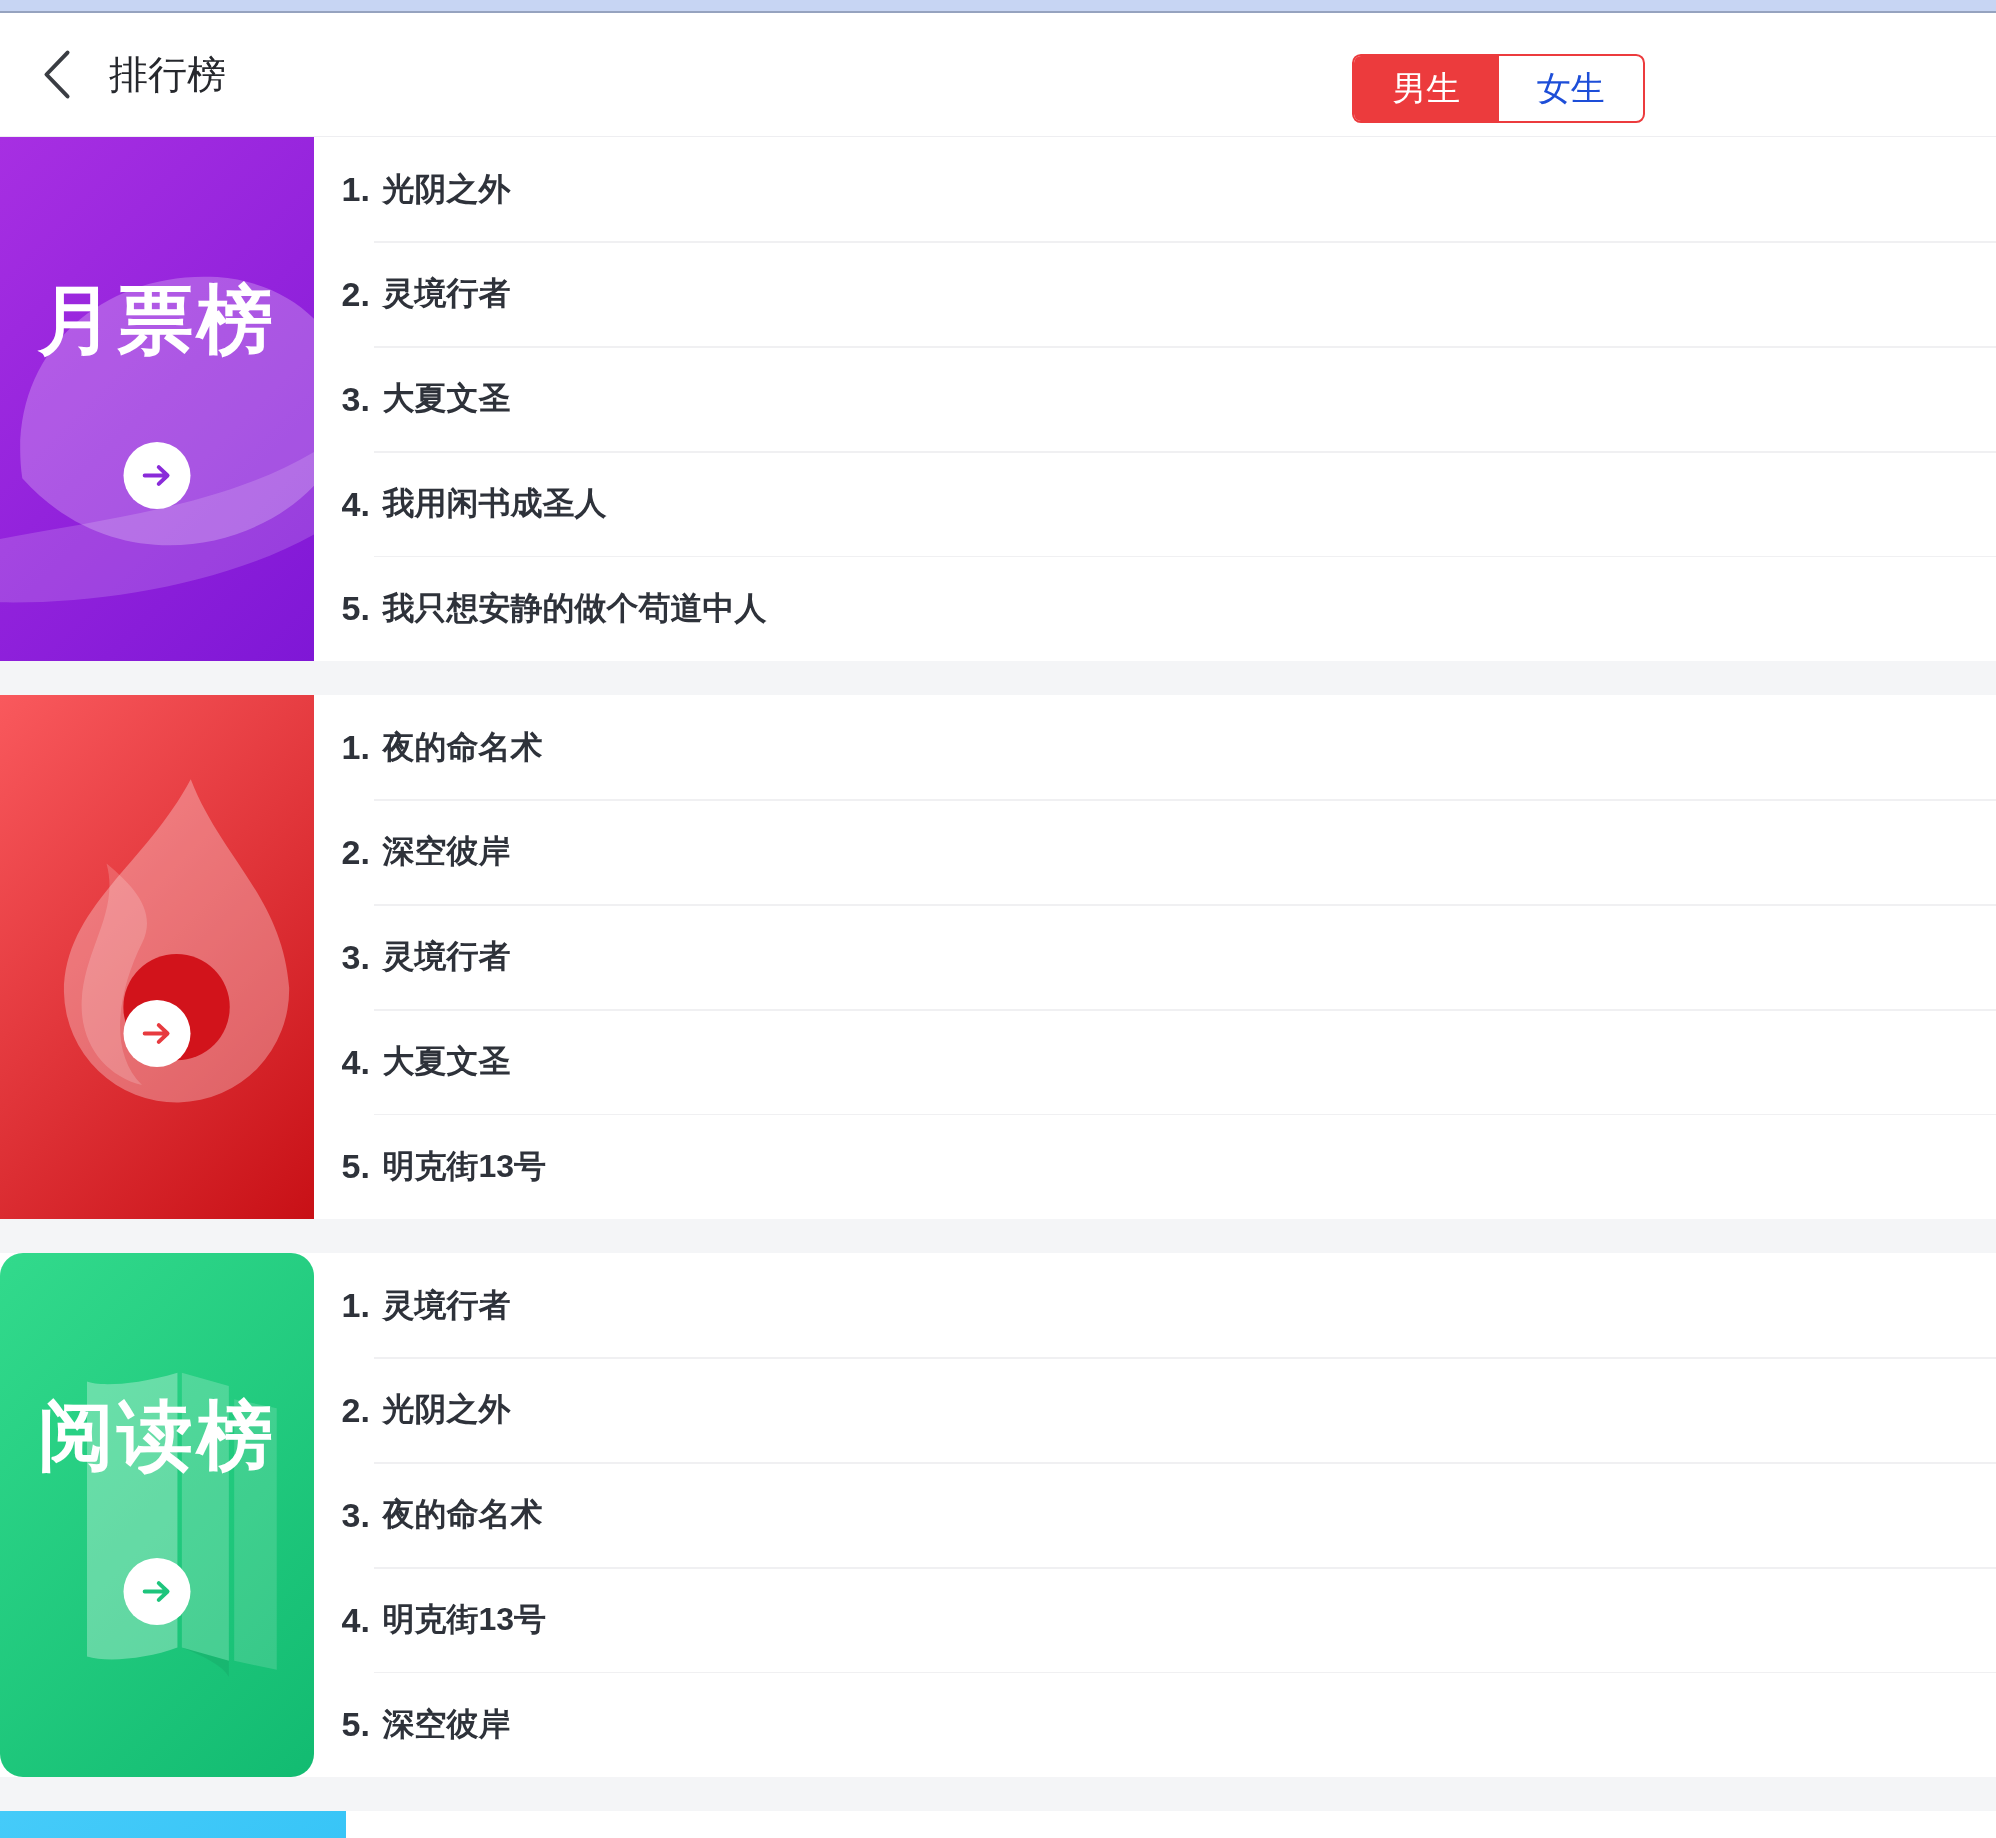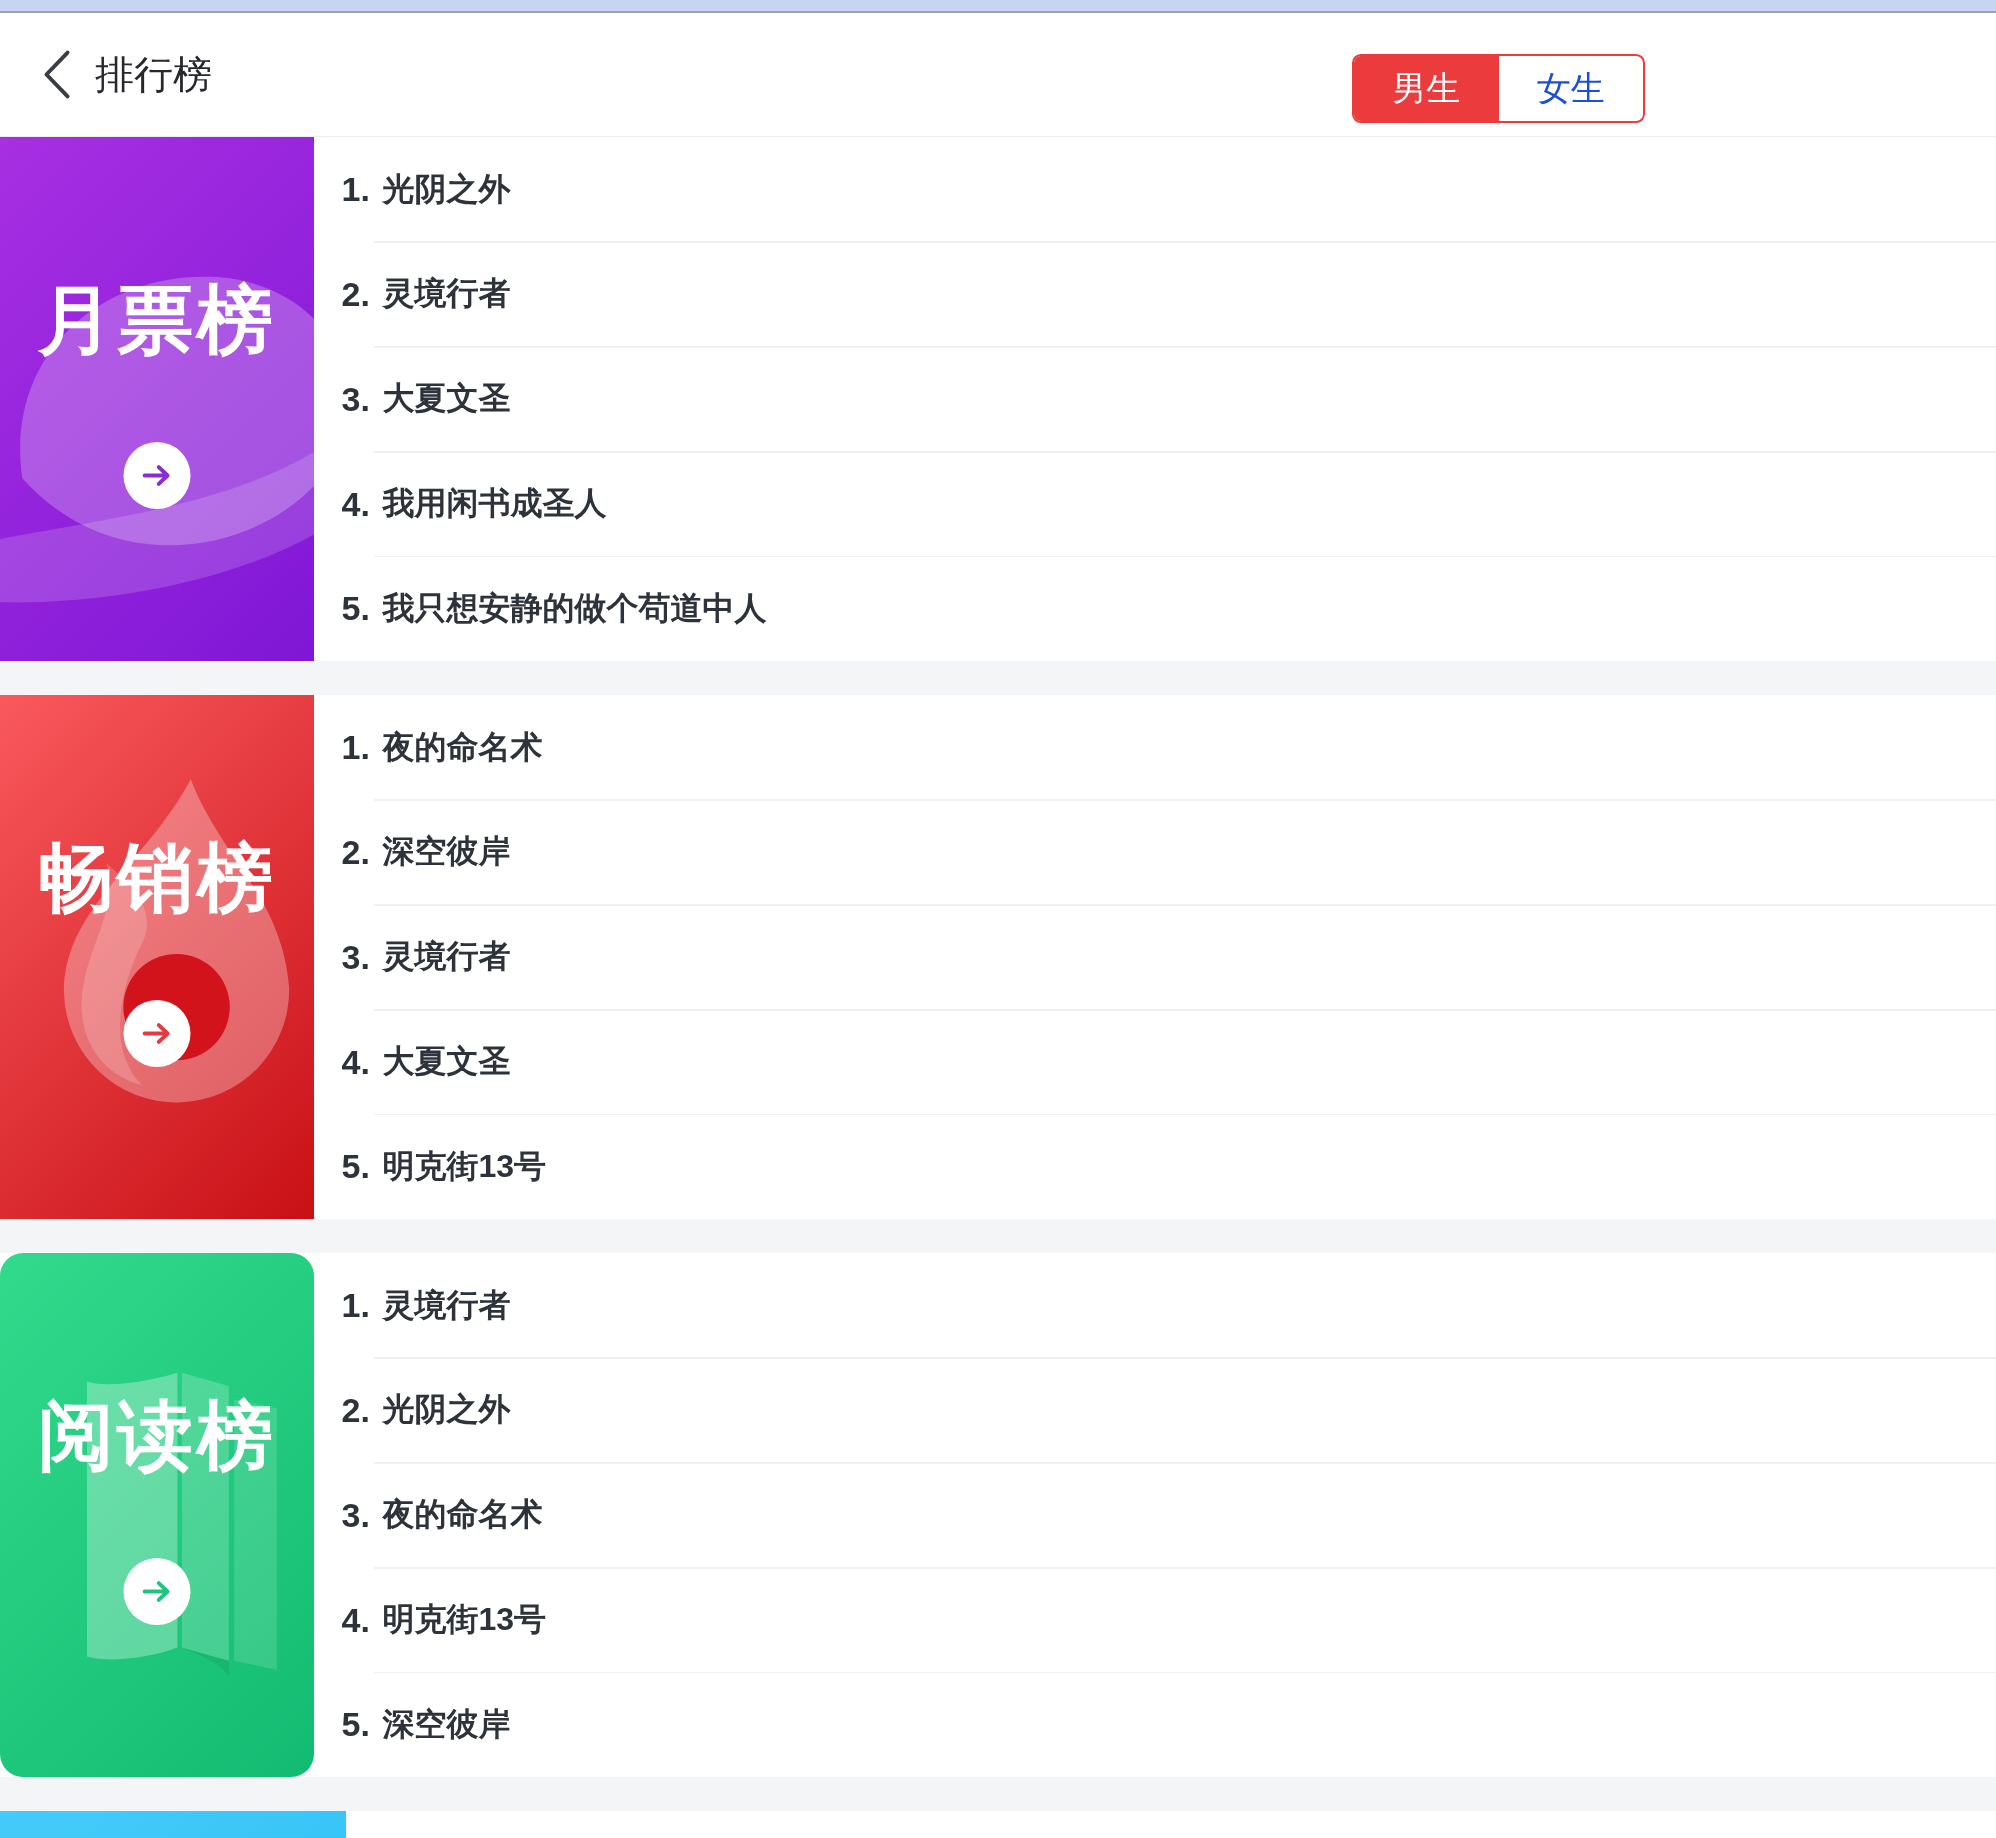--- a/index.html
+++ b/index.html
@@ -8,21 +8,21 @@
 
   
   .status-bar { height:13.3px; background:#C7D5F3; border-bottom:2.7px solid #96A3BF; }
 
   
   .app-header { position:relative; height:124px; background:#ffffff;
     border-bottom:1.8px solid #EEEEF1; display:flex; align-items:center; }
   .back-btn { margin-left:35px; width:44px; height:53px; display:flex;
     align-items:center; justify-content:center; cursor:pointer; }
   .back-btn svg { display:block; }
-  .page-title { margin-left:16px; font-size:39px; font-weight:500; color:#26282D; }
+  .page-title { margin-left:30px; font-size:39px; font-weight:500; color:#26282D; }
 
   .gender-toggle { position:absolute; right:352px; top:41px; width:293px; height:69px;
     border:2.7px solid #EC3B3D; border-radius:8.9px; display:flex; overflow:hidden;
     background:#ffffff; }
   .gender-tab { flex:1; display:flex; align-items:center; justify-content:center;
     font-size:34px; font-weight:500; color:#1d4ed8; cursor:pointer; }
   .gender-tab.active { background:#EC3B3D; color:#ffffff; }
 
   
   .rank-section { display:flex; height:524px; background:#ffffff; }
@@ -107,21 +107,20 @@
 
 <div class="section-gap"></div>
 
 <section class="rank-section">
   <div class="rank-card" style="background: linear-gradient(135deg, rgb(249, 89, 93), rgb(200, 16, 22));">
     <svg class="card-art" viewBox="0 0 390 591">
       <path d="M215 95 C 250 185 318 228 326 330 A 125 125 0 1 1 72 335 C 72 240 165 190 215 95 Z" fill="rgba(255,255,255,0.30)"></path>
       <path d="M120 190 C 135 245 95 285 92 345 C 90 395 120 430 160 440 C 120 400 135 330 160 280 C 178 244 150 215 120 190 Z" fill="rgba(255,255,255,0.18)"></path>
       <circle cx="199" cy="352" r="60" fill="#D2131B"></circle>
     </svg>
-    <h2 class="card-title">畅销榜</h2>
     <div class="card-arrow">
       <svg width="37" height="37" viewBox="0 0 42 42">
         <path class="arrow-path" d="M7 21 H32 M23 11.5 L33 21 L23 30.5" fill="none" stroke-width="4.5" stroke-linecap="round" stroke-linejoin="round" stroke="#E73A3F"></path>
       </svg>
     </div>
   </div>
   <ol class="rank-list">
       <li class="rank-row">
         <span class="rank-num">1.</span>
         <span class="rank-title">夜的命名术</span>

